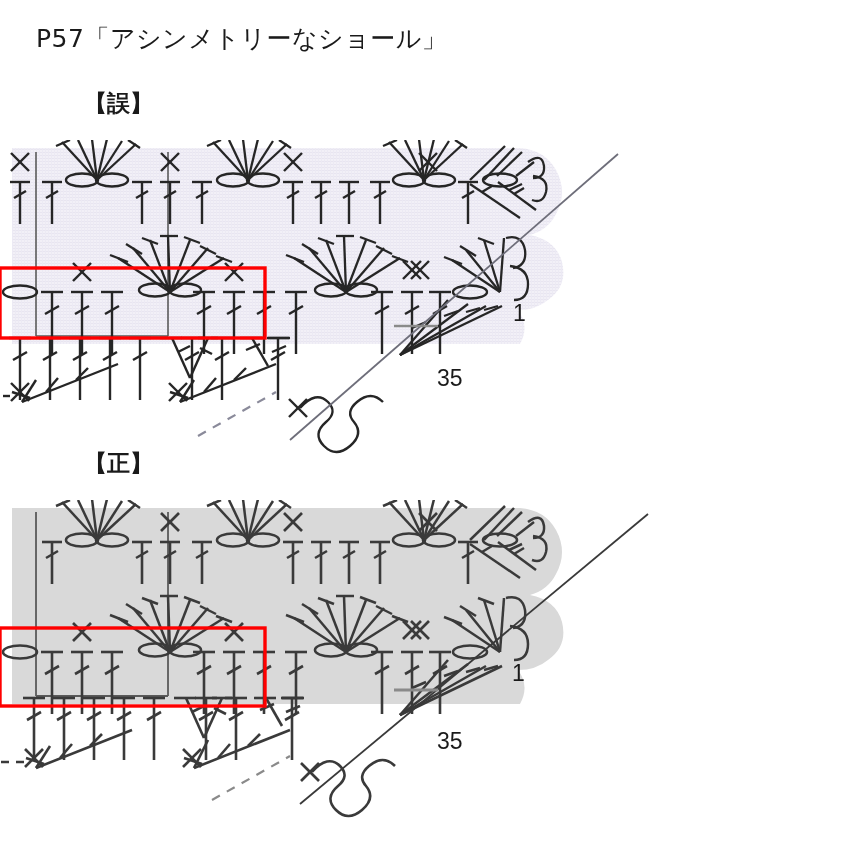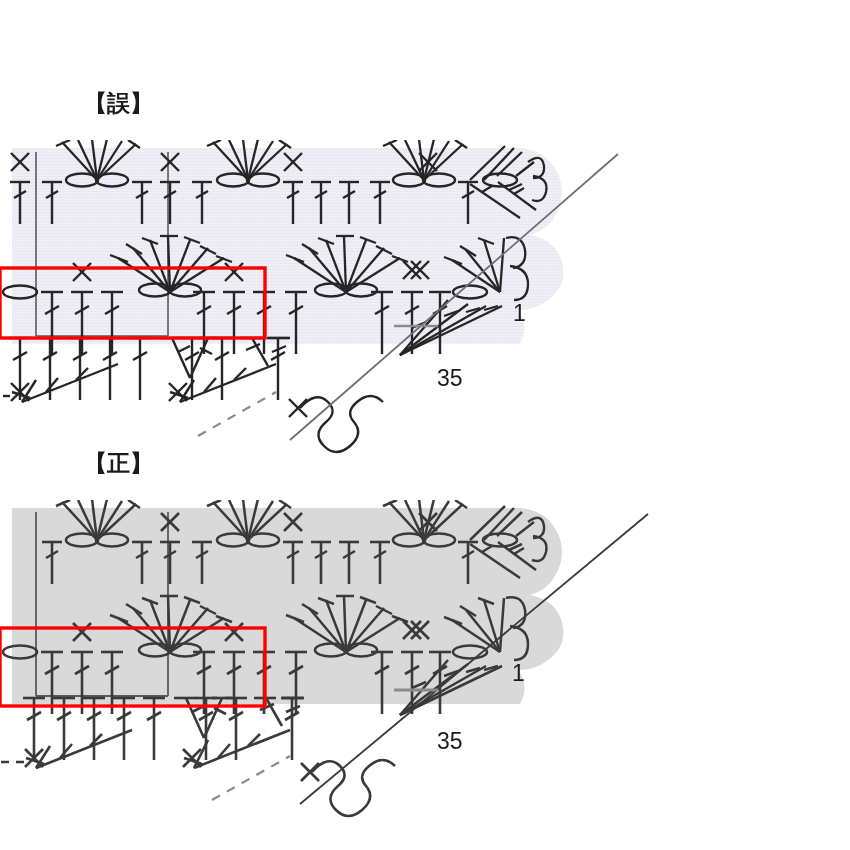--- a/index.html
+++ b/index.html
@@ -43,20 +43,21 @@
   .row-num{
     position:absolute;font-size:23px;color:#1a1a1a;
     font-family:"Liberation Sans","DejaVu Sans",sans-serif;
   }
 </style>
 </head>
 <body>
 
 <div class="page">
 
+  <div class="doc-title">P57「アシンメトリーなショール」</div>
 
   <div class="section-label" id="label-wrong">【誤】</div>
 
   <div class="diagram" id="diagram-wrong">
     <svg width="850" height="320" viewBox="0 0 850 320" xmlns="http://www.w3.org/2000/svg">
       <defs>
         <pattern id="tex" width="3" height="3" patternUnits="userSpaceOnUse">
           <rect width="3" height="3" fill="#f2f0f7"></rect>
           <rect width="3" height="1" fill="#e8e5f0"></rect>
           <rect width="1" height="3" fill="#eceaf4"></rect>

